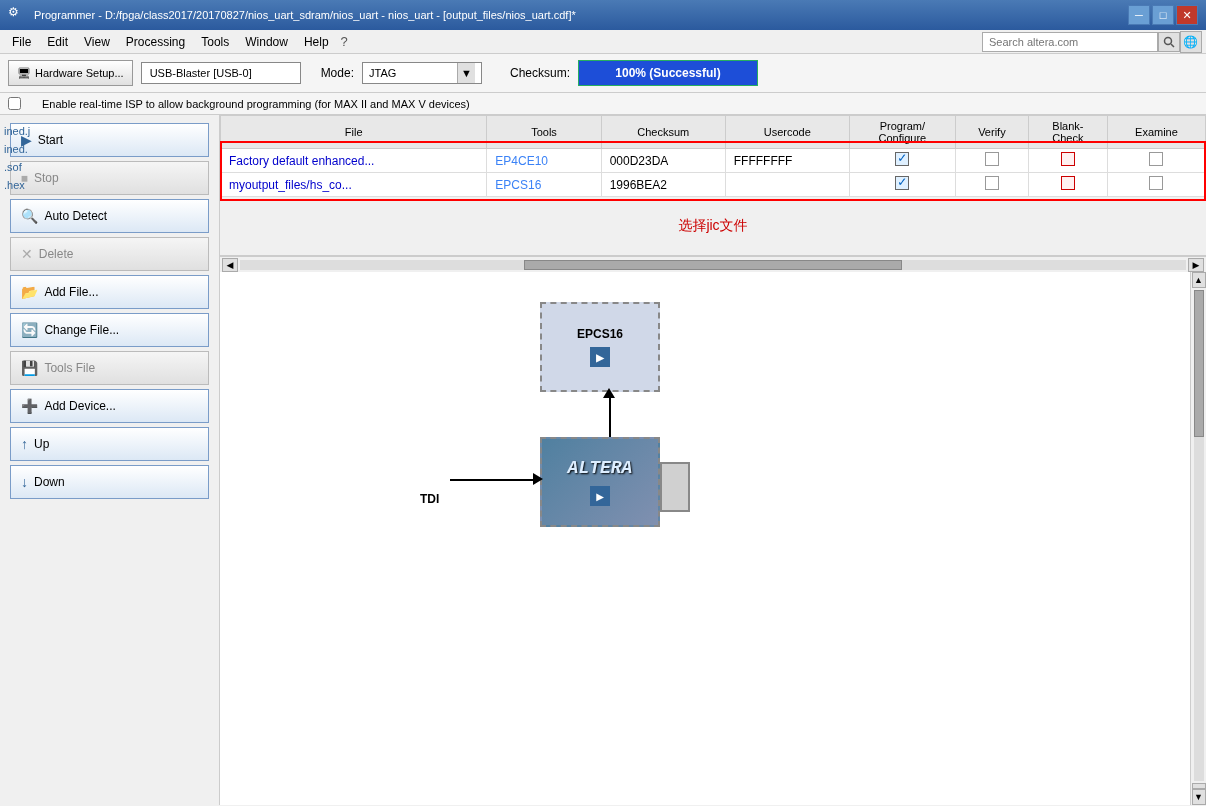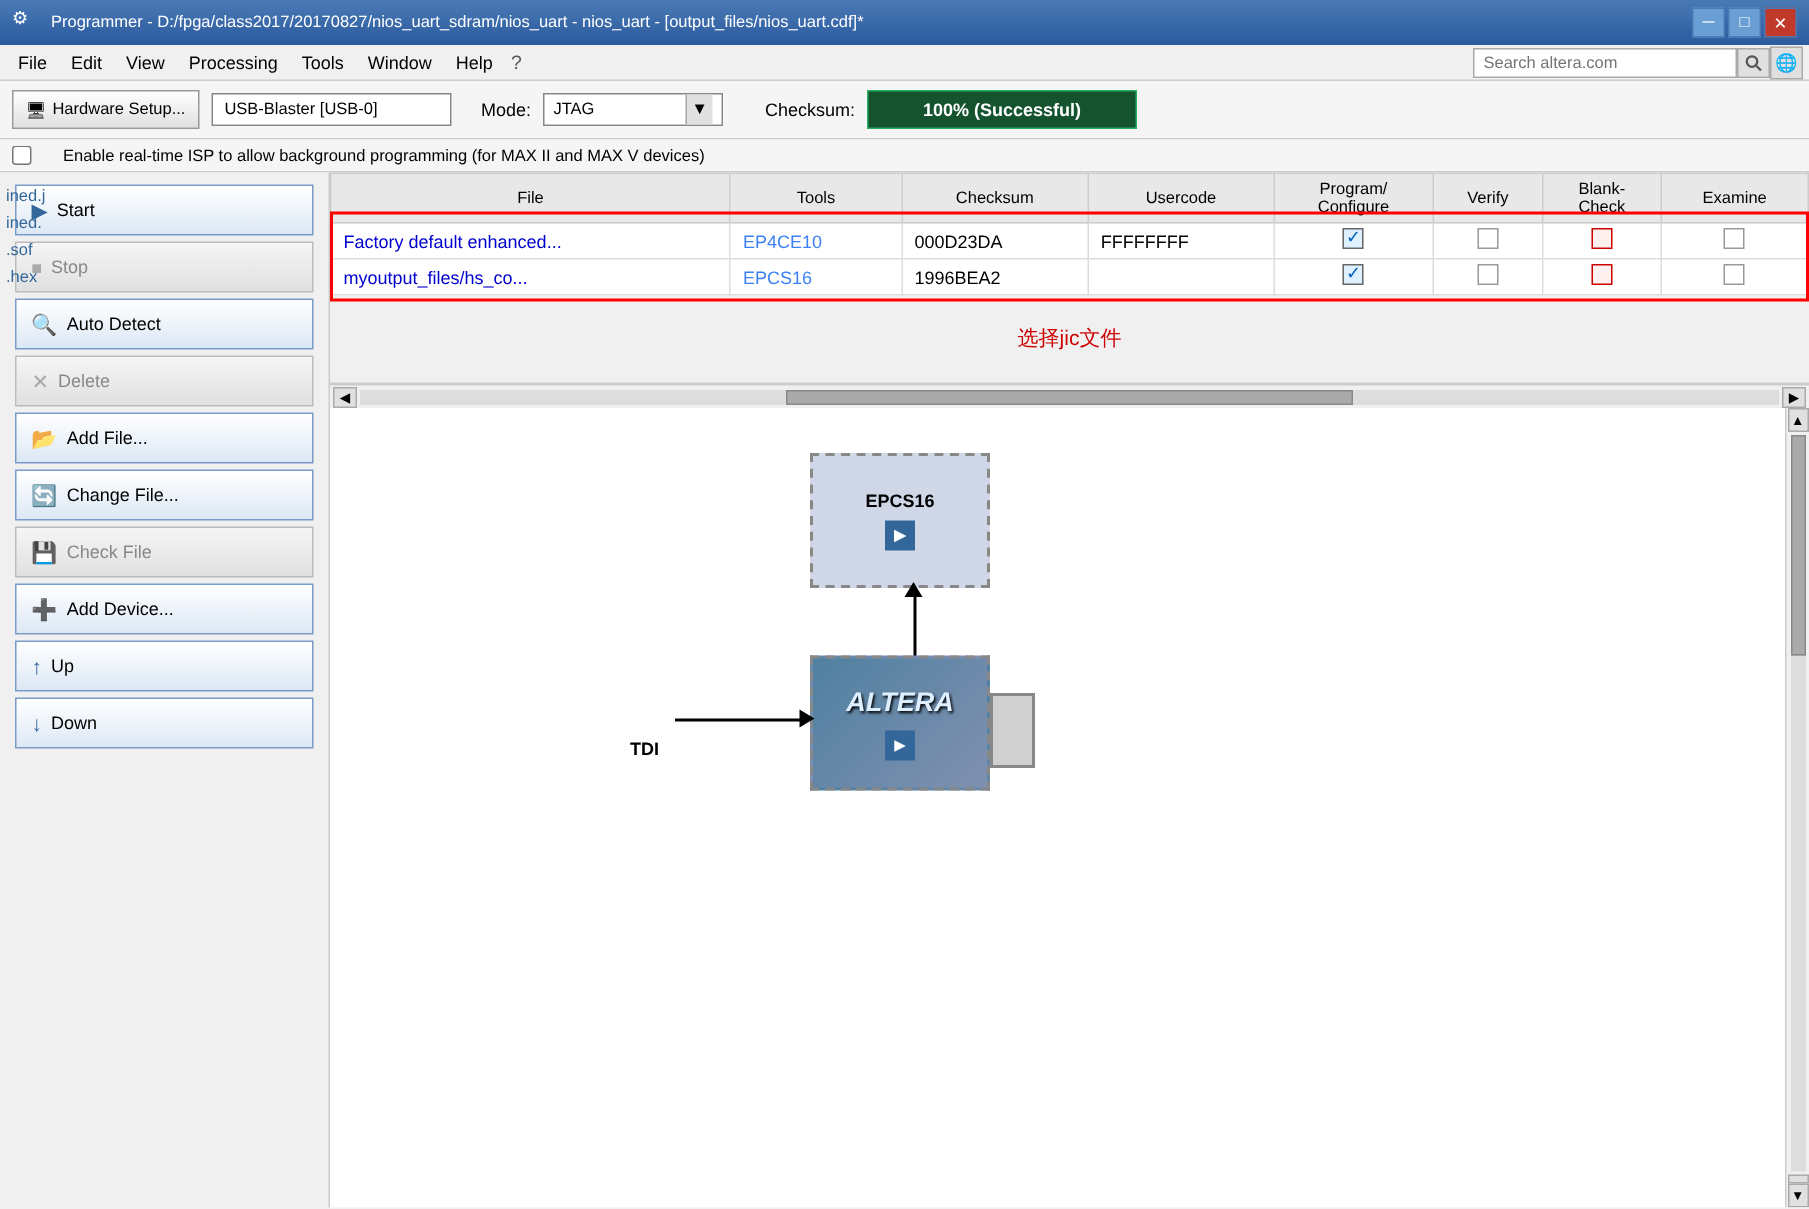--- a/index.html
+++ b/index.html
@@ -96,21 +96,21 @@
     .mode-select-val { flex: 1; }
     .mode-dropdown-arrow {
       background: #e0e0e0;
       border-left: 1px solid #aaa;
       width: 18px; height: 100%;
       display: flex; align-items: center; justify-content: center;
       cursor: pointer;
     }
     .progress-label { margin-left: 20px; font-size: 12px; }
     .progress-bar {
-      background: #14532d;
+      background: #1d4ed8;
       border: 1px solid #27ae60;
       color: white;
       font-size: 12px;
       font-weight: bold;
       padding: 2px 16px;
       height: 26px;
       display: flex; align-items: center; justify-content: center;
       min-width: 180px;
     }
 
@@ -341,21 +341,21 @@
       border: 2px dashed #888;
       background: linear-gradient(135deg, #5080a0, #8090b0);
       display: flex;
       flex-direction: column;
       align-items: center;
       justify-content: center;
     }
     .altera-text {
       color: #ddeeff;
       font-size: 18px;
-      font-family: Liberation Sans, sans-serif;
+      font-family: Liberation Mono, monospace;
       font-style: italic;
       font-weight: bold;
       text-shadow: 1px 1px 2px #000;
       text-align: right;
     }
   </style>
 </head>
 <body>
 
 <div class="title-bar">
@@ -445,21 +445,21 @@
     <button class="sidebar-btn">
       <span class="btn-icon">📂</span>
       <span>Add File...</span>
     </button>
     <button class="sidebar-btn">
       <span class="btn-icon">🔄</span>
       <span>Change File...</span>
     </button>
     <button class="sidebar-btn disabled">
       <span class="btn-icon">💾</span>
-      <span>Check File</span>
+      <span>Tools File</span>
     </button>
     <button class="sidebar-btn">
       <span class="btn-icon">➕</span>
       <span>Add Device...</span>
     </button>
     <button class="sidebar-btn">
       <span class="btn-icon">↑</span>
       <span>Up</span>
     </button>
     <button class="sidebar-btn">

